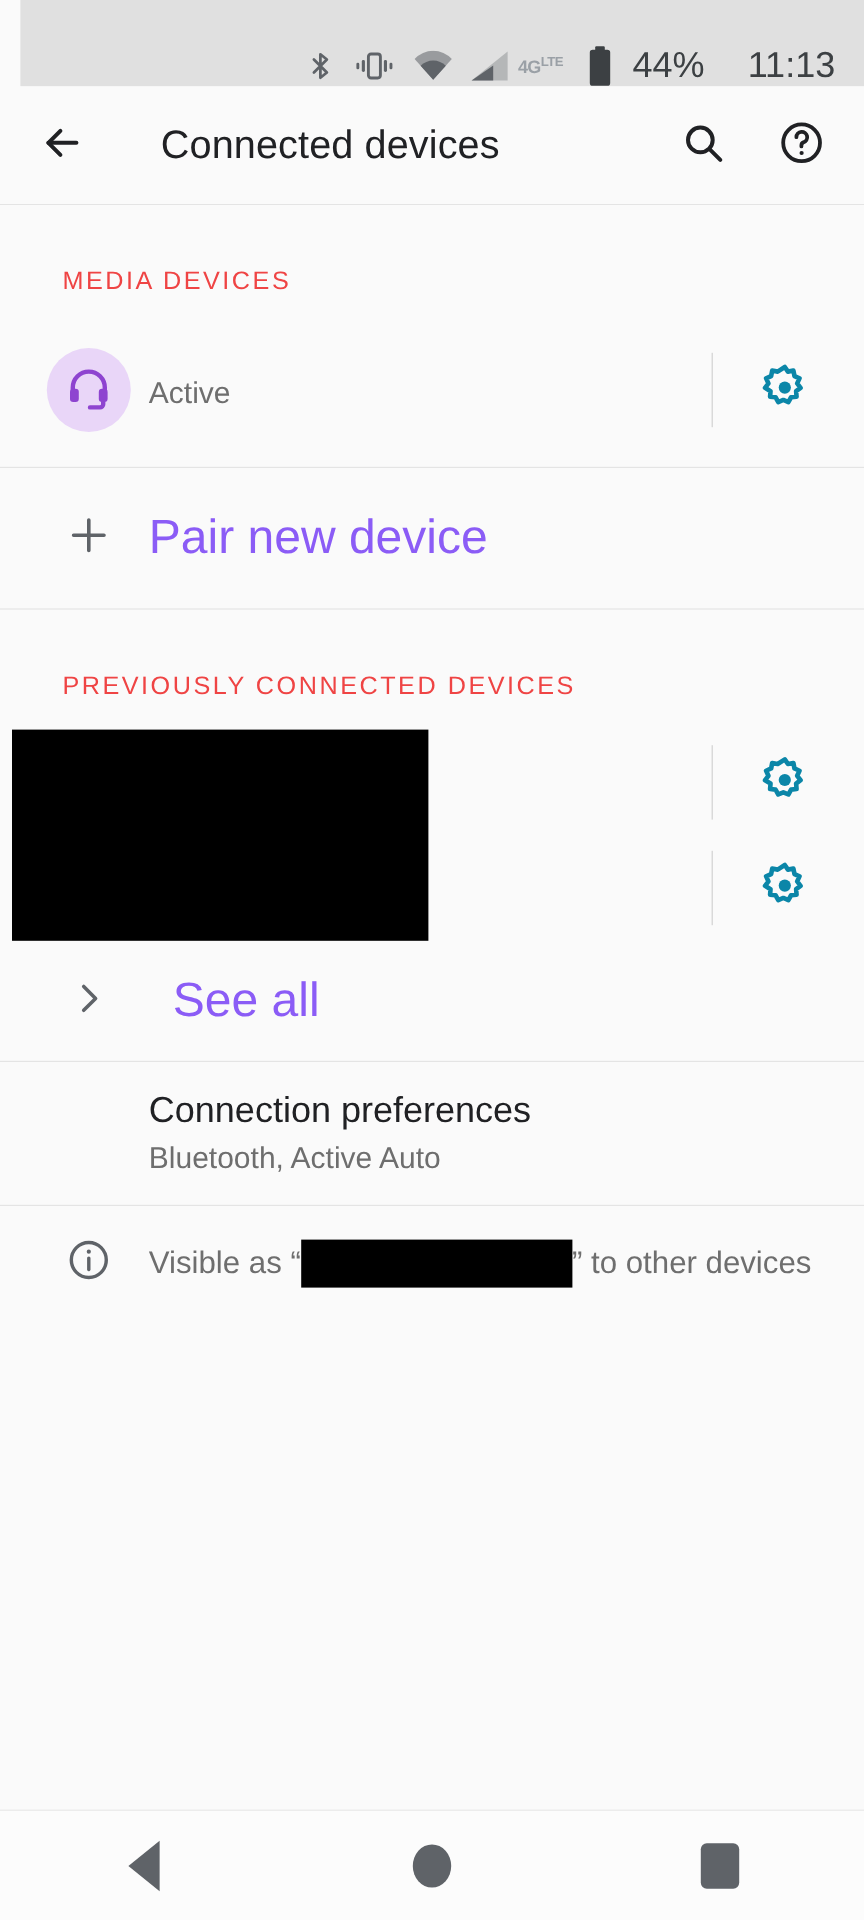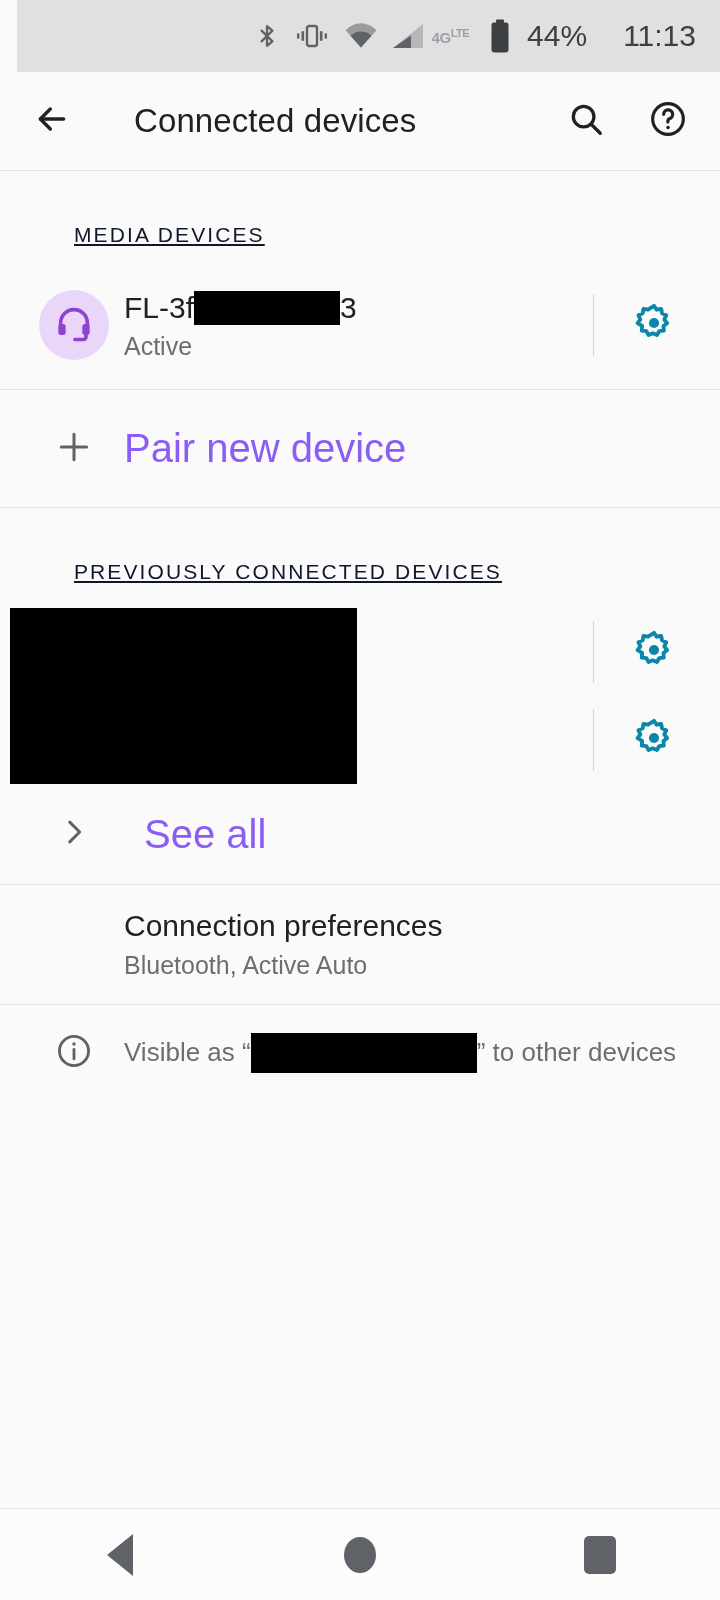--- a/index.html
+++ b/index.html
@@ -7,21 +7,21 @@
     width:720px; height:1600px;
     background:#fafafa;
     font-family:"Liberation Sans", sans-serif;
     -webkit-font-smoothing:antialiased;
     overflow:hidden;
   }
 
   
   .status-bar{
     height:72px; background:#e0e0e0;
-    display:flex; align-items:center; justify-content:flex-end;
+    display:flex; align-items:flex-end; justify-content:flex-end;
     padding-right:24px; gap:0;margin-left:17px;
   }
   .status-icons{ display:flex; align-items:center; gap:14px; }
   .sb-ico{ display:flex; align-items:center; justify-content:center; color:#5f6368; }
   .sb-battery{ margin-left:6px; display:flex; align-items:center; }
   .sb-pct{ font-size:30px; color:#3c4043; margin-left:2px; }
   .sb-clock{ font-size:30px; color:#3c4043; margin-left:22px; }
   .lte-label{
     font-size:15px; color:#9aa0a6; font-weight:700;
     margin-left:-6px; align-self:flex-start; margin-top:8px;
@@ -41,22 +41,22 @@
   }
   .ab-title{
     font-size:33px; color:#202124; font-weight:500;
     margin-left:52px; flex:1 1 auto; letter-spacing:.1px;
   }
   .ab-actions{ display:flex; align-items:center; gap:22px; }
 
   
   .content{ background:#fafafa; }
   .section-head{
-    font-size:21px; color:#0f172a; letter-spacing:2.1px;
-    padding:52px 0 0 74px; font-weight:500; text-transform:uppercase;text-decoration:underline;
+    font-size:21px; color:#ef4444; letter-spacing:2.1px;
+    padding:52px 0 0 52px; font-weight:500; text-transform:uppercase;
   }
 
   .row{
     display:flex; align-items:center; position:relative;
     min-height:118px; padding:0 24px;
   }
   .row-divider{ border-top:1px solid #e4e4e4; }
 
   .row-lead{
     width:100px; flex:0 0 100px;
@@ -225,25 +225,20 @@
           <svg width="40" height="40" viewBox="0 0 24 24" fill="none" stroke="#8e44d0" stroke-width="2.2" stroke-linecap="round" stroke-linejoin="round">
             <path d="M4 13v-1a8 8 0 0 1 16 0v1"></path>
             <rect x="2.6" y="12.6" width="4.4" height="6.6" rx="1.6" fill="#8e44d0" stroke="none"></rect>
             <rect x="17" y="12.6" width="4.4" height="6.6" rx="1.6" fill="#8e44d0" stroke="none"></rect>
             <path d="M19.2 19.2v1.1a1.6 1.6 0 0 1-1.6 1.6H12.6"></path>
           </svg>
         </span>
       </div>
     </div>
     <div class="row-body">
-      <div class="row-title">
-        <span>FL-3f</span>
-          <span class="redact" style="width:146px;height:34px;margin:0 0 0 0;"></span>
-          <span>3</span>
-      </div>
       <div class="row-sub">Active</div>
     </div>
     <div class="row-trail">
       <div class="v-divider"></div>
       <div class="gear-btn">
         <span>
           <svg width="42" height="42" viewBox="0 0 24 24" fill="none" stroke="#0b86a8" stroke-width="2.2" stroke-linejoin="round">
             <path d="M12 2.2l1.5 2.2 2.6-.5.5 2.6 2.4 1.1-1.1 2.4 1.6 2.1-2.1 1.6.2 2.6-2.6.3-1.3 2.3-2.4-1-2.4 1-1.3-2.3-2.6-.3.2-2.6L2.6 12.1l1.6-2.1L3.1 7.6 5.5 6.5 6 3.9l2.6.5z"></path>
             <circle cx="12" cy="12" r="2.9" fill="#0b86a8" stroke="none"></circle>
           </svg>

